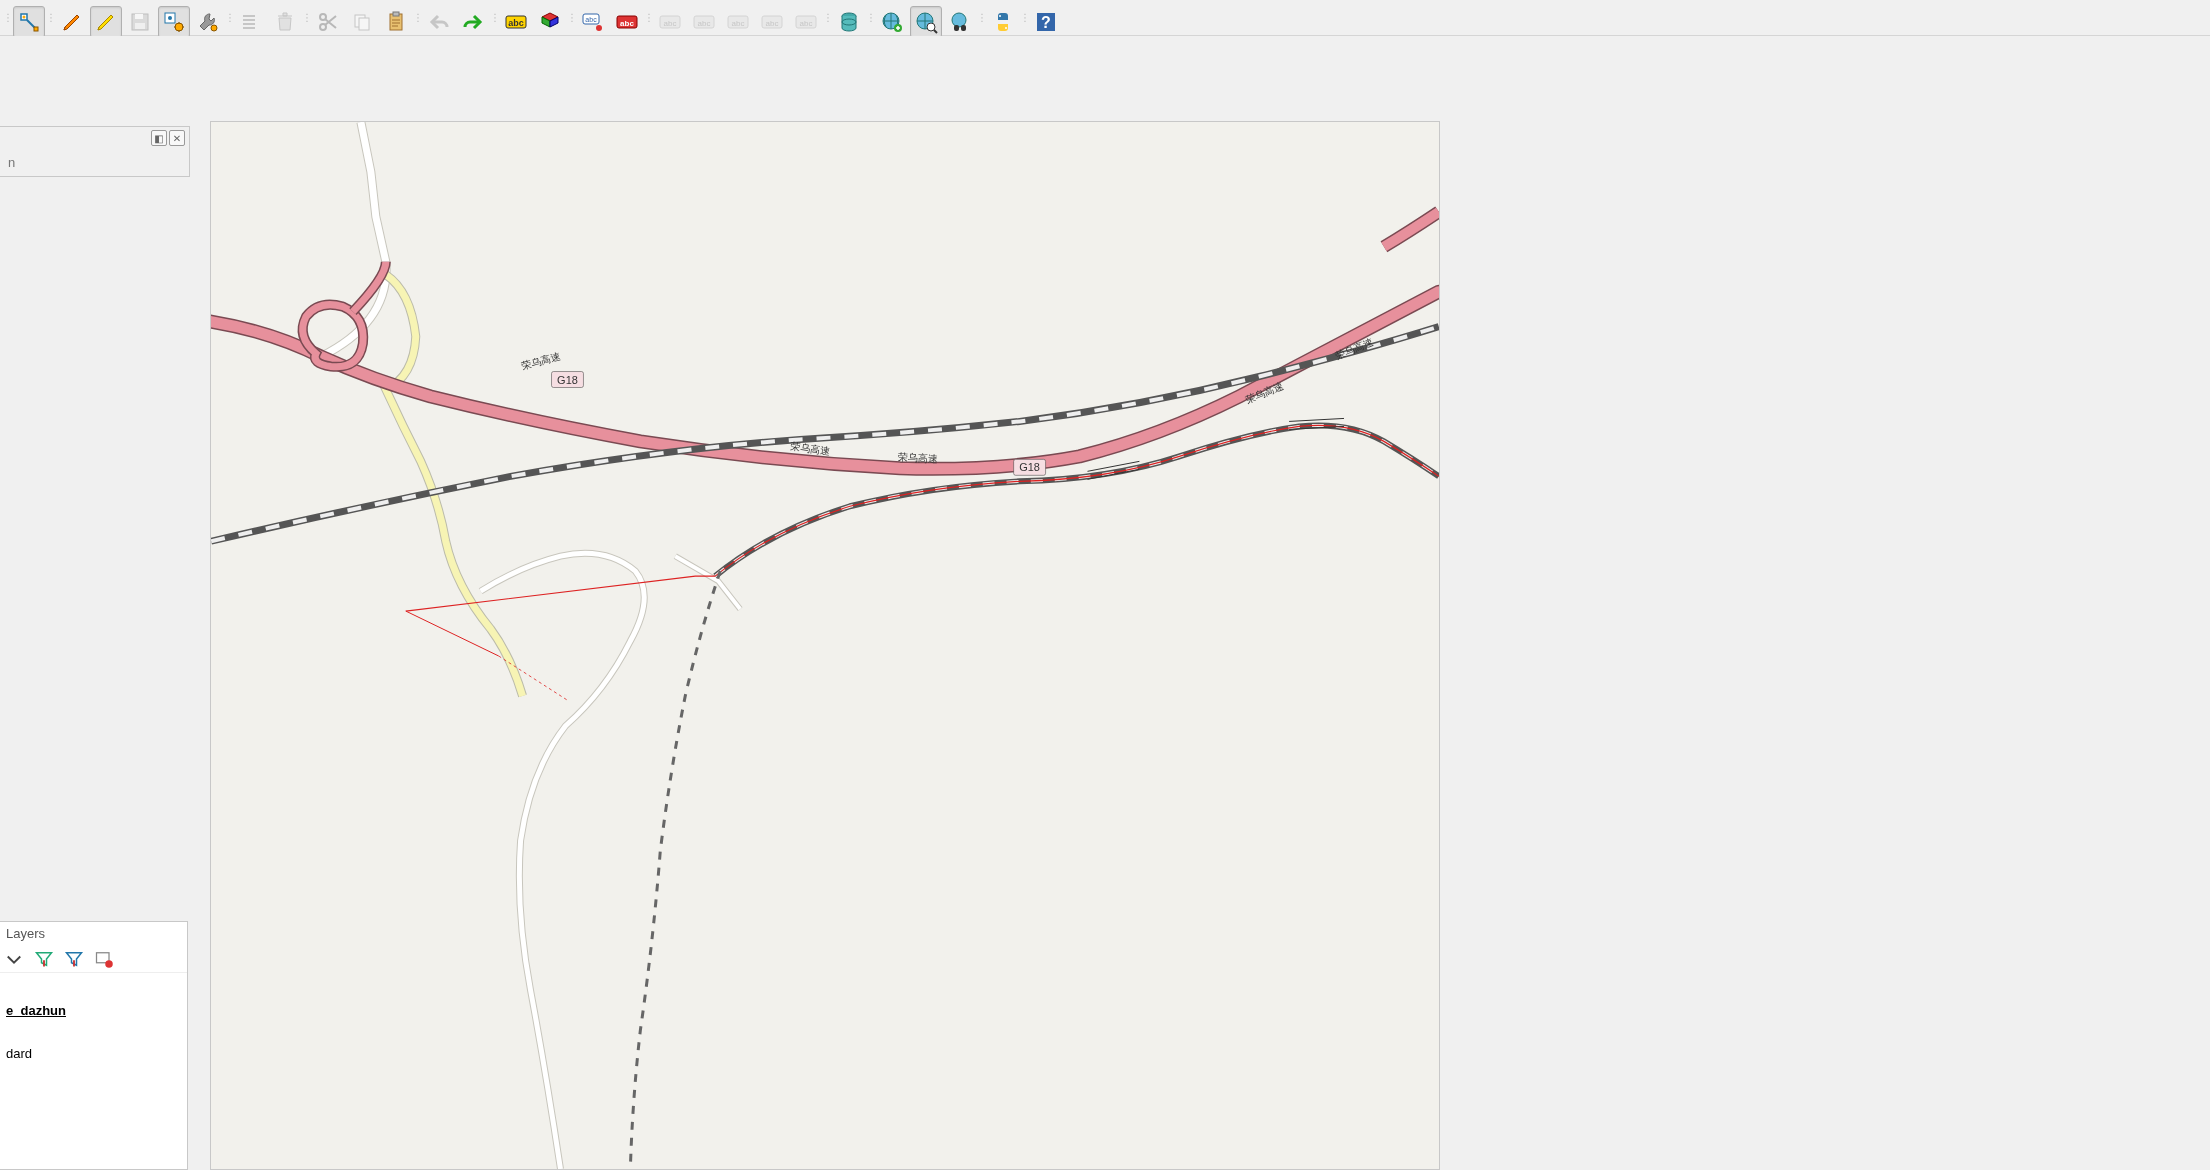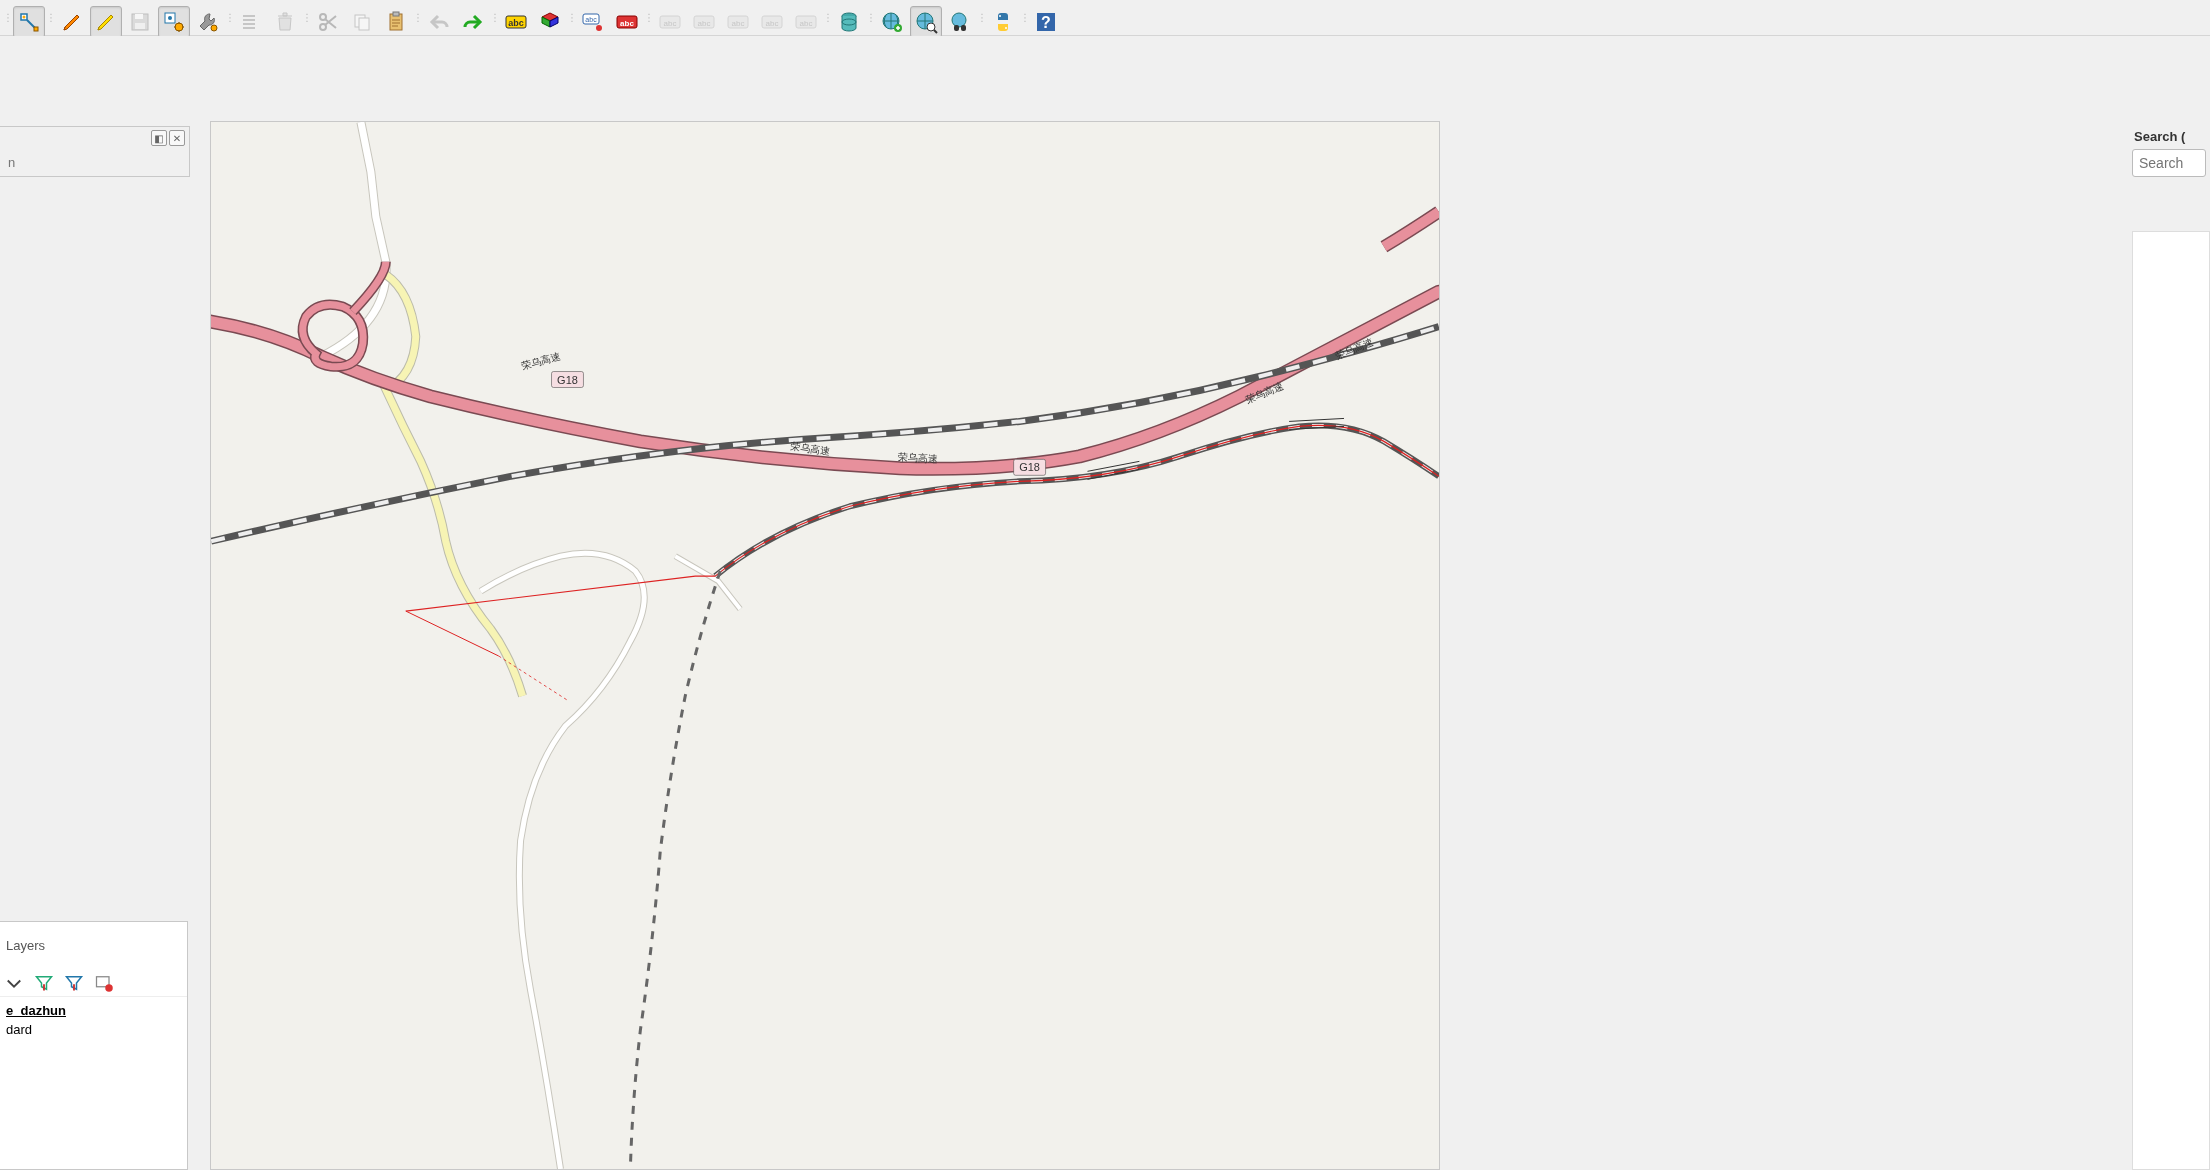--- a/index.html
+++ b/index.html
@@ -101,21 +101,21 @@
   position: absolute;
   left: 0;
   top: 885px;
   width: 188px;
   bottom: 0;
   background: #fff;
   border: 1px solid #c8c8c8;
   border-left: none;
 }
 .layers-title {
-  padding: 16px 6px;
+  padding: 4px 6px;
   color: #555;
   font-size: 13px;
 }
 .layers-toolbar {
   height: 28px;
   display: flex;
   align-items: center;
   padding: 0 4px;
   gap: 10px;
   border-bottom: 1px solid #eee;
@@ -127,20 +127,21 @@
   align-items: center;
   justify-content: center;
   cursor: pointer;
 }
 .layers-list {
   padding: 4px 2px;
 }
 .layer-item {
   padding: 2px 4px;
   white-space: nowrap;
+  margin-top: 24px;
 }
 .layer-item.bold { font-weight: bold; text-decoration: underline; }
 
 
 .map-canvas {
   position: absolute;
   left: 210px;
   top: 85px;
   width: 1230px;
   height: 1049px;
@@ -525,19 +526,14 @@
           <text x="312" y="248" class="road-label" transform="rotate(-15 312 248)">荣乌高速</text>
           <text x="580" y="328" class="road-label" transform="rotate(8 580 328)">荣乌高速</text>
           <text x="688" y="339" class="road-label" transform="rotate(3 688 339)">荣乌高速</text>
           <text x="1038" y="282" class="road-label" transform="rotate(-22 1038 282)">荣乌高速</text>
           <text x="1128" y="238" class="road-label" transform="rotate(-22 1128 238)">荣乌高速</text>
           <text x="1308" y="162" class="road-label" transform="rotate(-22 1308 162)">荣乌高速</text>
         </g>
     </svg>
   </div>
 
-  <div class="right-panel">
-    <div class="right-panel-title">Search (</div>
-    <input class="search-input" placeholder="Search" style="">
-    <div class="right-white"></div>
-  </div>
 
 </div>
 
 </body></html>

